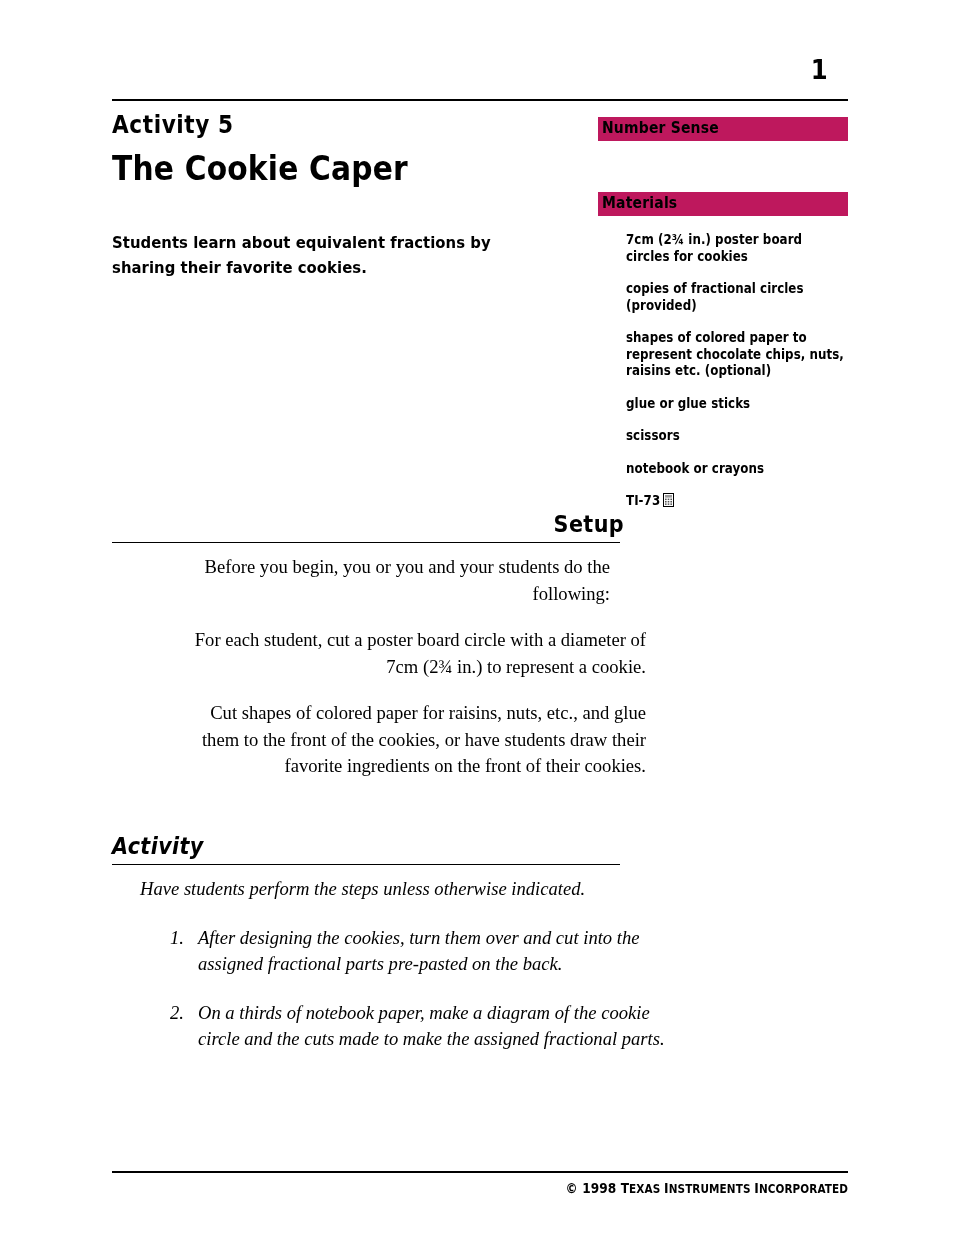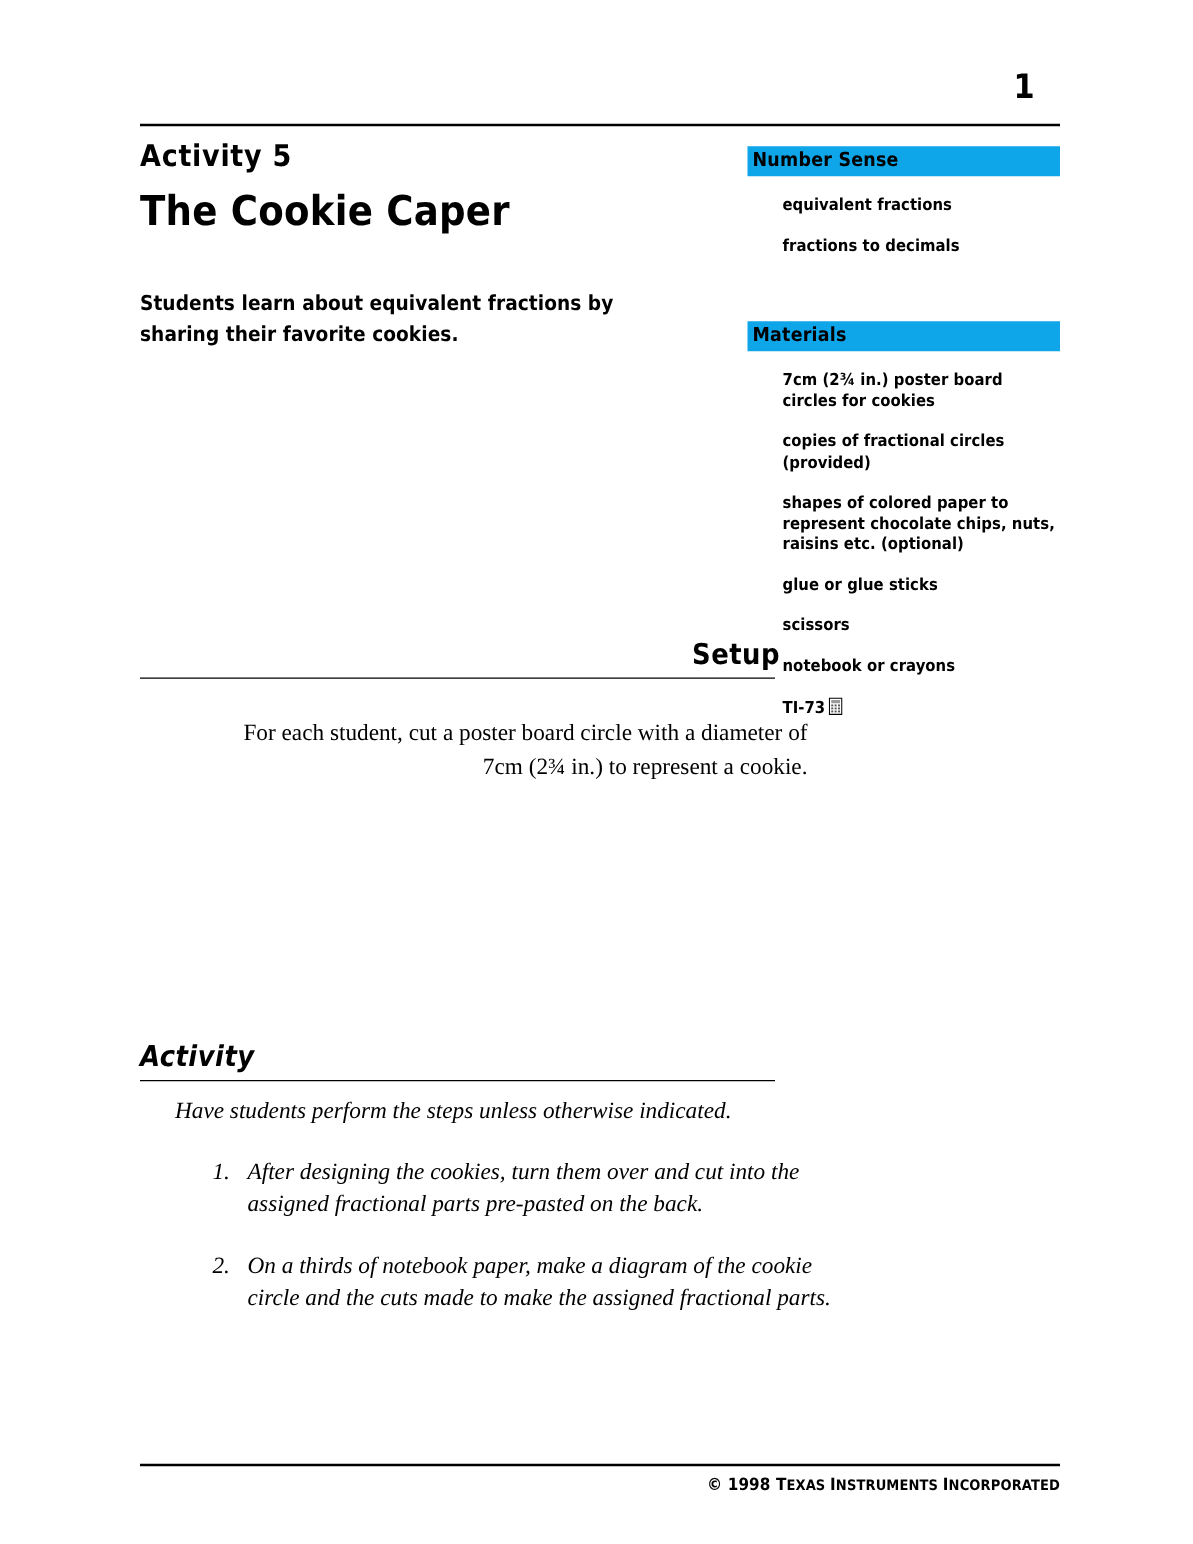--- a/index.html
+++ b/index.html
@@ -142,21 +142,21 @@
   .sidebar {
     position: absolute;
     left: 598px;
     top: 117px;
     width: 250px;
   }
   .side-block + .side-block {
     margin-top: 51px;
   }
   .side-head {
-    background: #0ea5e9;
+    background: #be185d;
     font-size: 15.5px;
     line-height: 21px;
     padding: 1px 0 2px 4px;
     letter-spacing: 0.2px;
     width: 250px;
     box-sizing: border-box;
   }
   .side-items {
     list-style: none;
     margin: 0;
@@ -209,24 +209,20 @@
   <div class="left-col">
     <div class="activity-label comic">Activity 5</div>
     <div class="main-title comic">The Cookie Caper</div>
     <div class="intro-para comic">Students learn about equivalent fractions by sharing their favorite cookies.</div>
   </div>
 
   <div class="sidebar">
 
     <div class="side-block">
       <div class="side-head comic">Number Sense</div>
-      <ul class="side-items">
-        <li class="side-item comic">equivalent fractions</li>
-        <li class="side-item comic">fractions to decimals</li>
-      </ul>
     </div>
 
     <div class="side-block">
       <div class="side-head comic">Materials</div>
       <ul class="side-items">
         <li class="side-item comic">7cm (2¾ in.) poster board circles for cookies</li>
         <li class="side-item comic">copies of fractional circles (provided)</li>
         <li class="side-item comic">shapes of colored paper to represent chocolate chips, nuts, raisins etc. (optional)</li>
         <li class="side-item comic">glue or glue sticks</li>
         <li class="side-item comic">scissors</li>
@@ -246,21 +242,23 @@
               </svg></span></li>
       </ul>
     </div>
 
   </div>
 
   <div class="section" style="top:511px;text-align:right;">
     <div class="section-head comic">Setup</div>
     <div class="section-rule"></div>
     <div class="section-body">
+      <p class="para lead serif-body">Before you begin, you or you and your students do the following:</p>
       <p class="para sub serif-body">For each student, cut a poster board circle with a diameter of 7cm (2¾ in.) to represent a cookie.</p>
+      <p class="para sub serif-body">Cut shapes of colored paper for raisins, nuts, etc., and glue them to the front of  the cookies, or have students draw their favorite ingredients on the front of their cookies.</p>
     </div>
   </div>
 
   <div class="section" style="top:833px;font-style:italic;">
     <div class="section-head comic">Activity</div>
     <div class="section-rule"></div>
     <div class="section-body">
       <p class="para lead serif-body">Have students perform the steps unless otherwise indicated.</p>
       <ol class="num-list">
         <li class="num-item serif-body">

